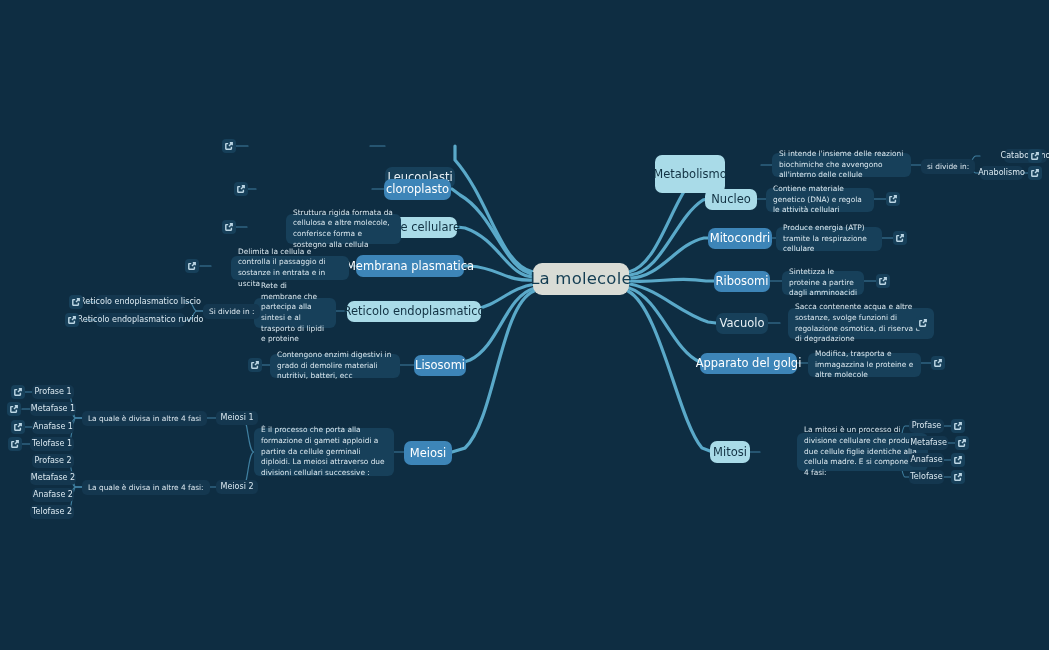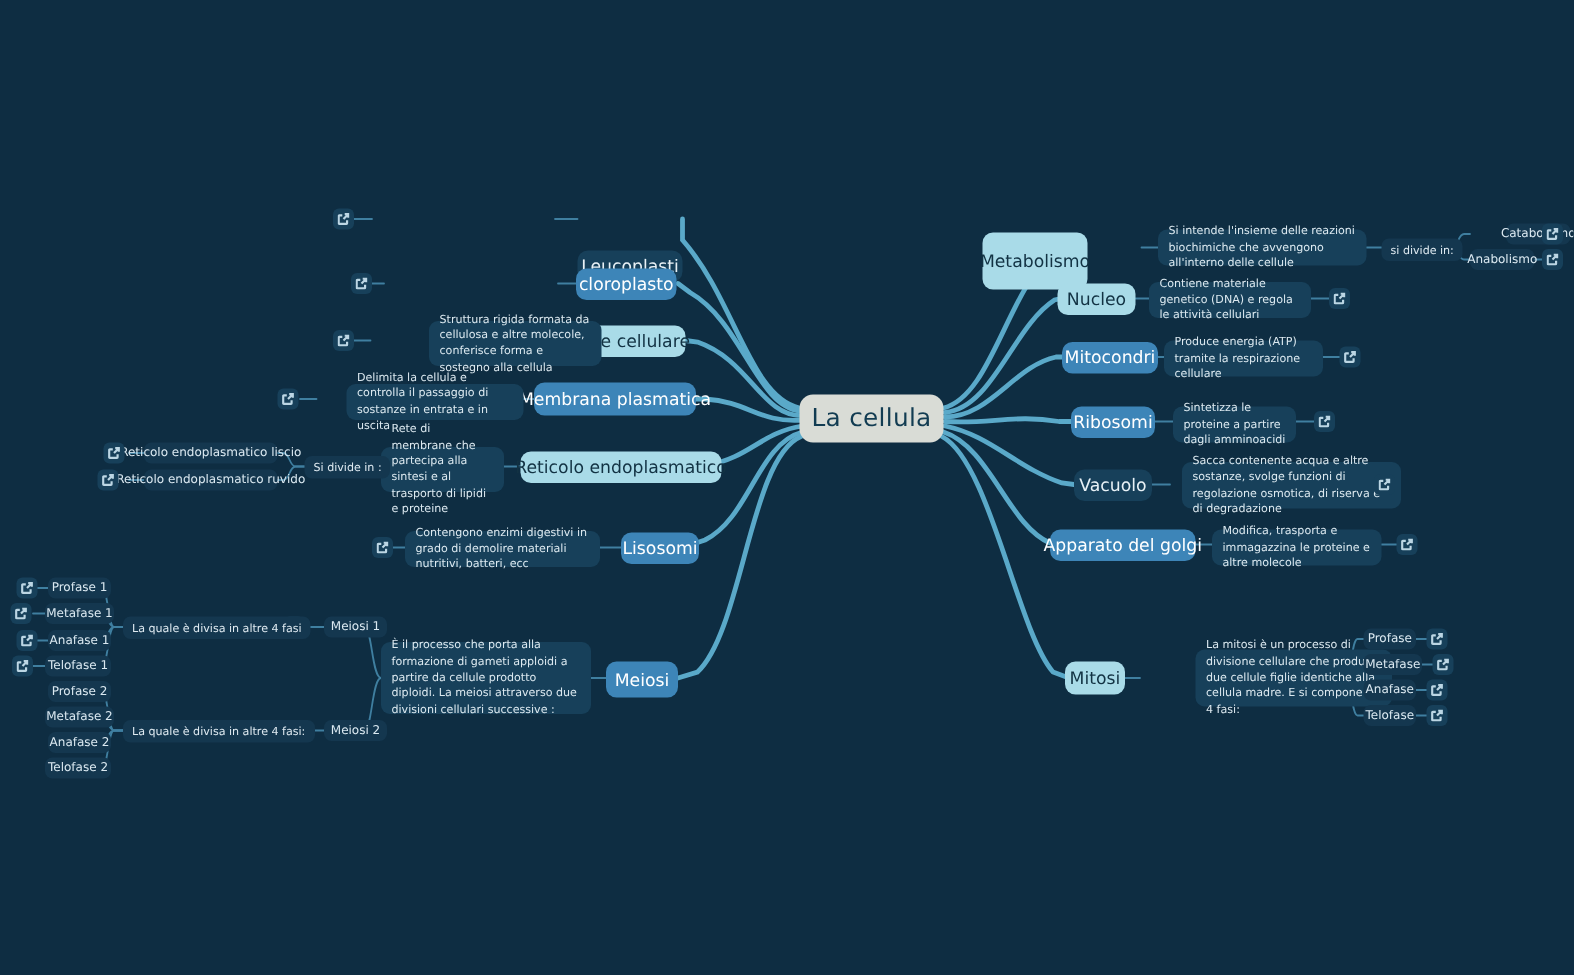--- a/index.html
+++ b/index.html
@@ -163,21 +163,21 @@
       <path d="M891,452 L897,452 C901,452 901,460 905,460 L909,460" stroke="#3f7fa0" stroke-width="1.2"></path>
       <path d="M891,452 L897,452 C901,452 901,477 905,477 L909,477" stroke="#3f7fa0" stroke-width="1.2"></path>
       <line x1="944" y1="426" x2="952" y2="426" stroke="#3f7fa0" stroke-width="1.2"></line>
       <line x1="948" y1="443" x2="956" y2="443" stroke="#3f7fa0" stroke-width="1.2"></line>
       <line x1="944" y1="460" x2="952" y2="460" stroke="#3f7fa0" stroke-width="1.2"></line>
       <line x1="944" y1="477" x2="952" y2="477" stroke="#3f7fa0" stroke-width="1.2"></line>
     </g>
   </svg>
 
   <div class="node n-center" style="left:533px; top:263px; width:96px; height:32px;">
-    <span>La cellula</span>
+    <span>La molecole</span>
   </div>
 
   <div class="node n-dark" style="left:385px; top:135px; width:70px; height:21px;margin-top:32px;">
     <span>Leucoplasti</span>
   </div>
   <div class="lk" style="left:222px; top:139px;">
     <svg viewBox="0 0 10 10">
         <path d="M6 1h3v3M9 1L5 5M8 6v2.5a.5.5 0 0 1-.5.5h-6a.5.5 0 0 1-.5-.5v-6a.5.5 0 0 1 .5-.5H4"></path>
       </svg>
   </div>
@@ -250,21 +250,21 @@
   <div class="lk" style="left:248px; top:358px;">
     <svg viewBox="0 0 10 10">
         <path d="M6 1h3v3M9 1L5 5M8 6v2.5a.5.5 0 0 1-.5.5h-6a.5.5 0 0 1-.5-.5v-6a.5.5 0 0 1 .5-.5H4"></path>
       </svg>
   </div>
 
   <div class="node n-blue" style="left:404px; top:441px; width:48px; height:24px;">
     <span>Meiosi</span>
   </div>
   <div class="note" style="left:254px; top:428px; width:140px; height:48px;">
-    <span>È il processo che porta alla formazione di gameti apploidi a partire da cellule prodotto diploidi. La meiosi attraverso due divisioni cellulari successive :</span>
+    <span>È il processo che porta alla formazione di gameti apploidi a partire da cellule germinali diploidi. La meiosi attraverso due divisioni cellulari successive :</span>
   </div>
 
   <div class="node n-sub" style="left:216px; top:411px; width:42px; height:14px;">
     <span>Meiosi 1</span>
   </div>
   <div class="lk" style="left:189px; top:411px;">
     <svg viewBox="0 0 10 10">
         <path d="M6 1h3v3M9 1L5 5M8 6v2.5a.5.5 0 0 1-.5.5h-6a.5.5 0 0 1-.5-.5v-6a.5.5 0 0 1 .5-.5H4"></path>
       </svg>
   </div>

